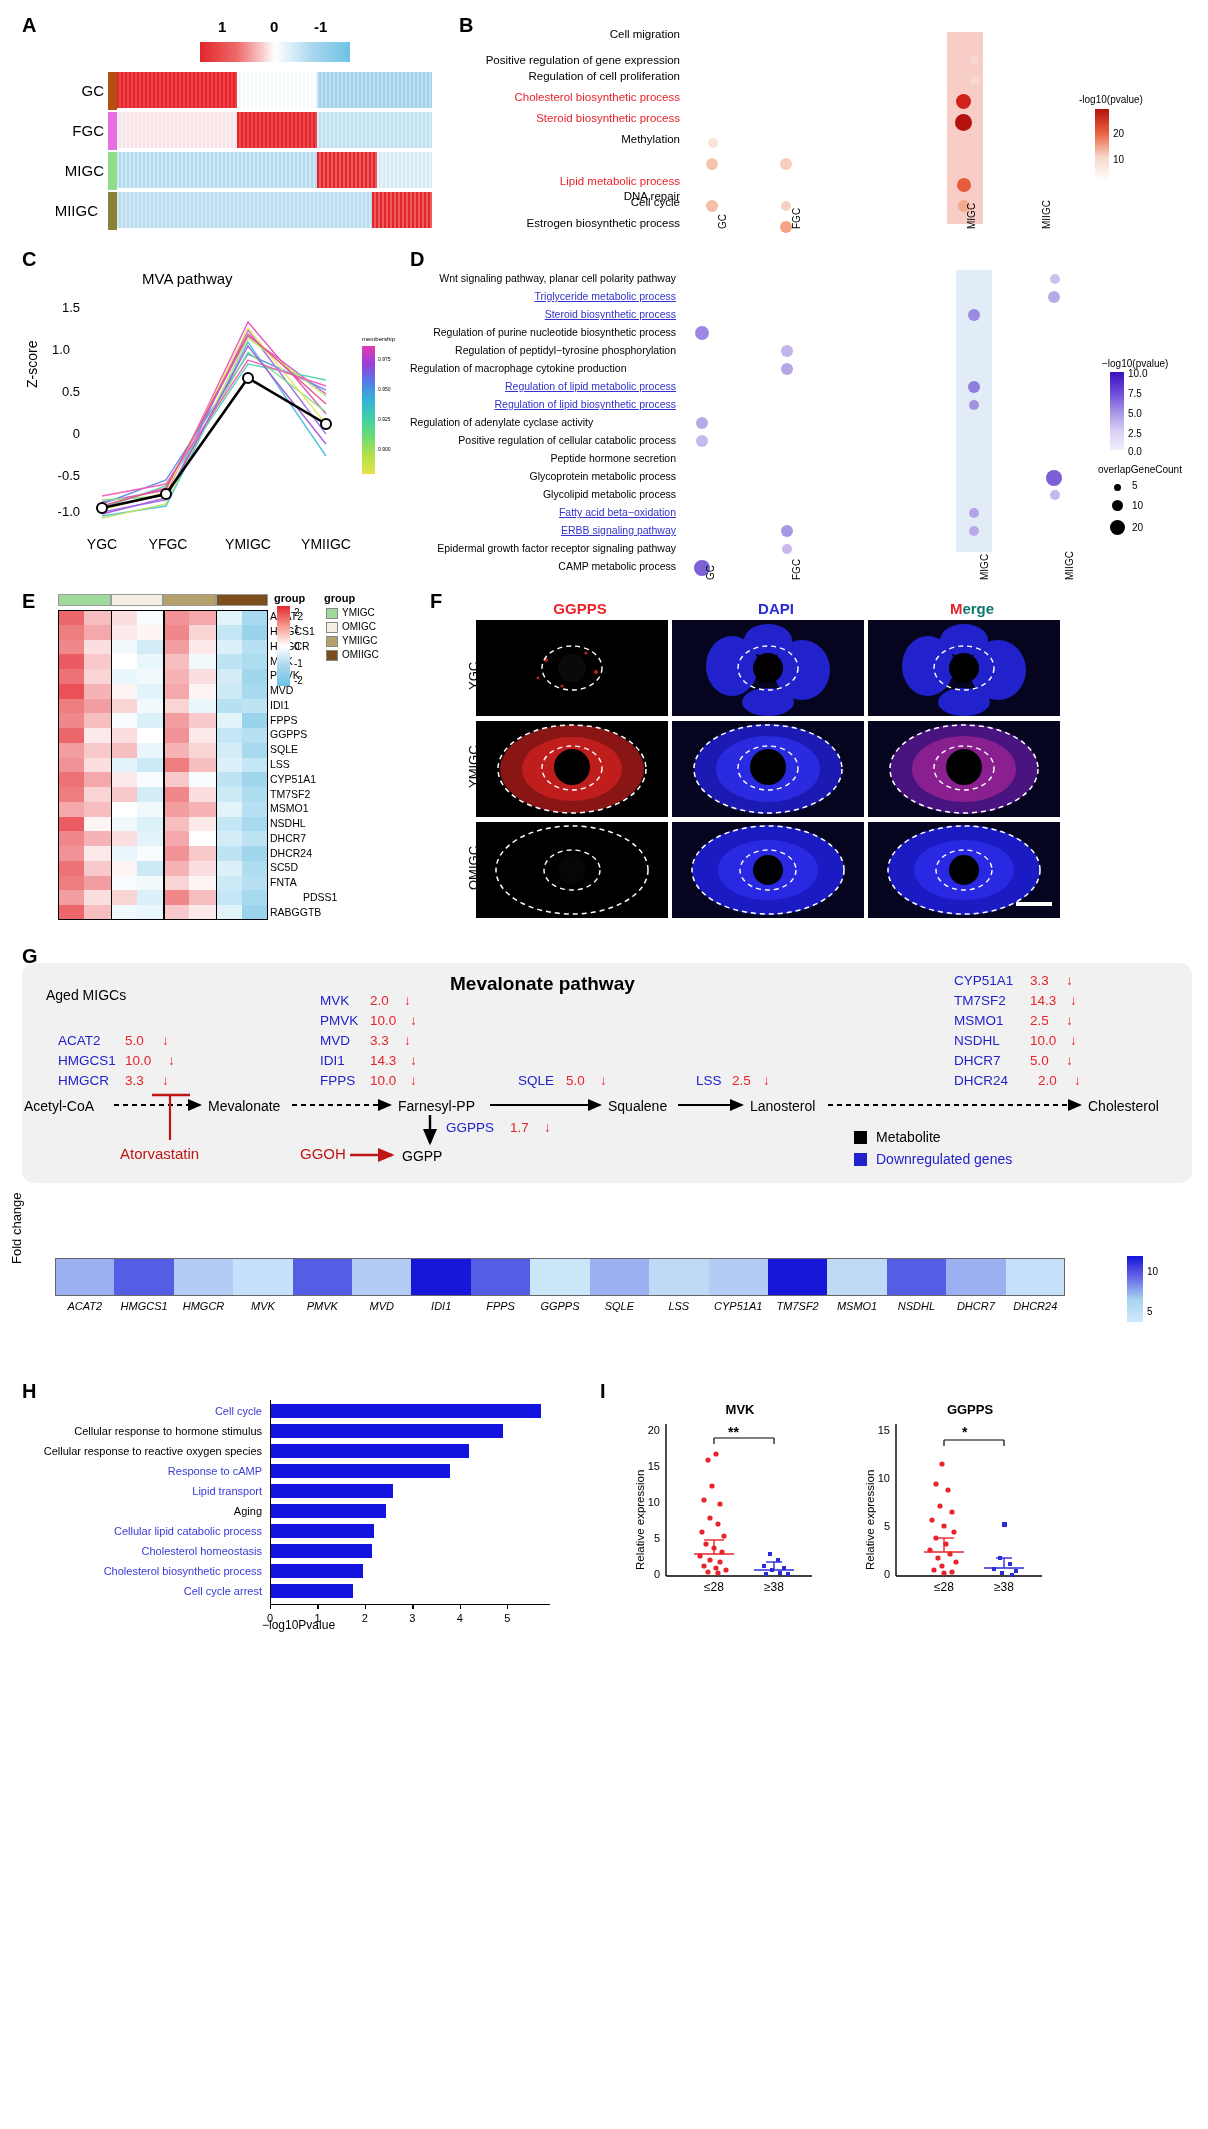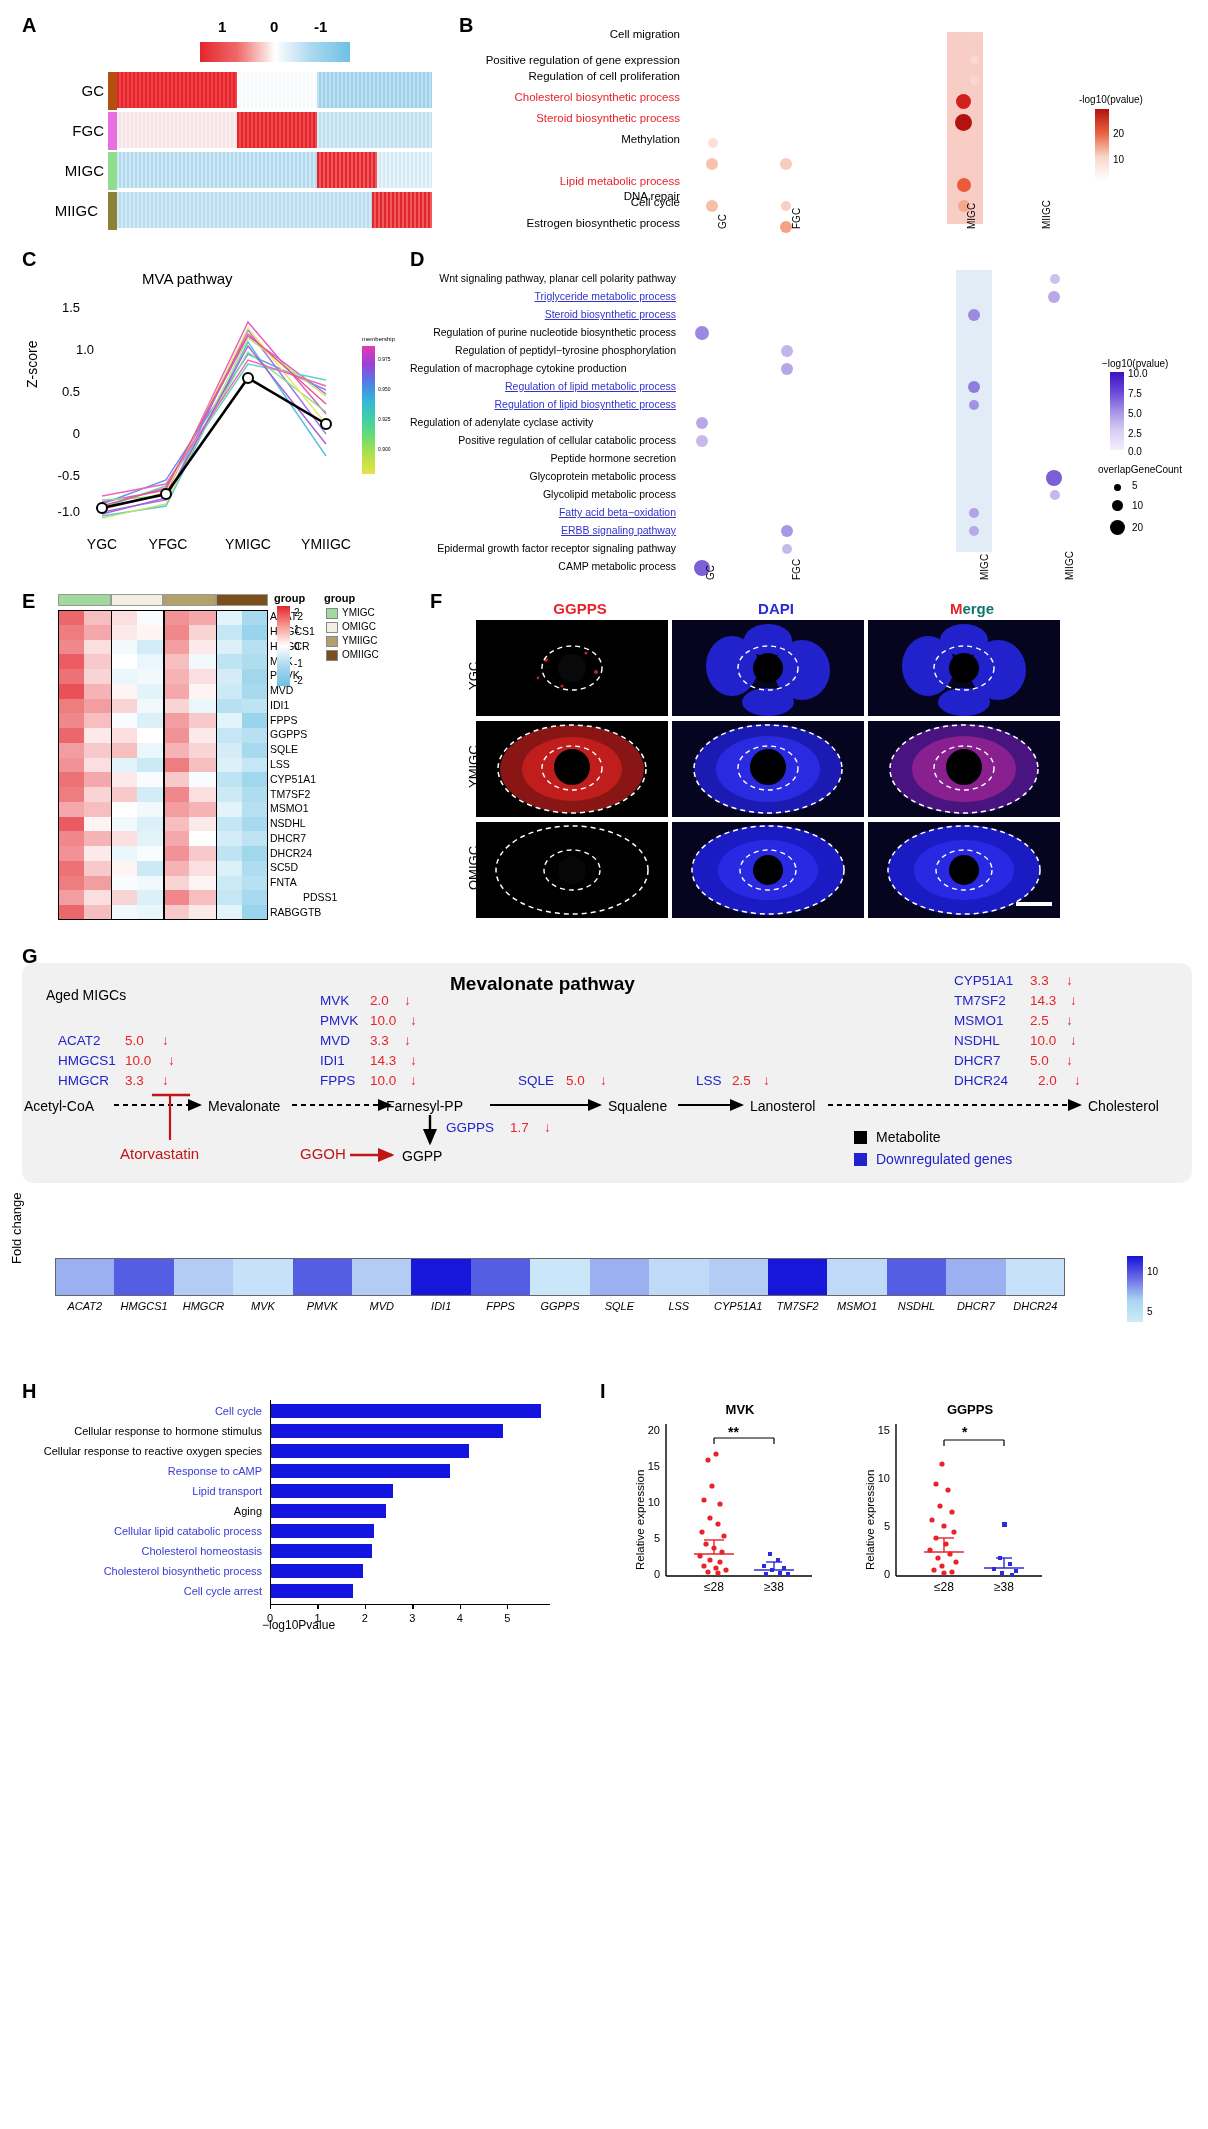--- a/index.html
+++ b/index.html
@@ -168,21 +168,21 @@
   <div class="tiny" style="position:absolute;left:658px;top:114px;">20</div>
   <div class="tiny" style="position:absolute;left:658px;top:140px;">10</div>
 </div>
 
 <div id="panelC">
   <div class="panel-letter" style="left:0;top:0;">C</div>
   <div class="c-title">MVA pathway</div>
   <div class="c-ylab">Z-score</div>
 
   <div class="c-tick" style="left:18px;top:52px;">1.5</div>
-  <div class="c-tick" style="left:32px;top:94px;">1.0</div>
+  <div class="c-tick" style="left:8px;top:94px;">1.0</div>
   <div class="c-tick" style="left:18px;top:136px;">0.5</div>
   <div class="c-tick" style="left:18px;top:178px;">0</div>
   <div class="c-tick" style="left:18px;top:220px;">-0.5</div>
   <div class="c-tick" style="left:18px;top:256px;">-1.0</div>
 
   <svg style="position:absolute;left:66px;top:46px;" width="260" height="232">
     <g fill="none" stroke-width="1.4" opacity="0.85">
       <polyline points="14,214 78,200 160,28 238,120" stroke="#e33bb5"></polyline>
       <polyline points="14,208 78,196 160,42 238,100" stroke="#cc3bcf"></polyline>
       <polyline points="14,218 78,206 160,36 238,140" stroke="#8f5fe0"></polyline>
@@ -601,21 +601,21 @@
 </div>
 
 <div id="panelG">
   <div class="g-box"></div>
   <div class="panel-letter" style="left:12px;top:0;">G</div>
   <div class="g-title">Mevalonate pathway</div>
   <div style="position:absolute;left:36px;top:42px;font-size:14px;">Aged MIGCs</div>
 
   <div class="g-node" style="left:14px;top:153px;">Acetyl-CoA</div>
   <div class="g-node" style="left:198px;top:153px;">Mevalonate</div>
-  <div class="g-node" style="left:376px;top:153px;">Farnesyl-PP</div>
+  <div class="g-node" style="left:388px;top:153px;">Farnesyl-PP</div>
   <div class="g-node" style="left:598px;top:153px;">Squalene</div>
   <div class="g-node" style="left:740px;top:153px;">Lanosterol</div>
   <div class="g-node" style="left:1078px;top:153px;">Cholesterol</div>
   <div class="g-node" style="left:392px;top:203px;">GGPP</div>
 
   <svg style="position:absolute;left:0;top:0;" width="1190" height="260">
     <defs>
       <marker id="arrHead" markerWidth="7" markerHeight="7" refX="6" refY="3" orient="auto">
         <polygon points="0 0, 7 3, 0 6" fill="#000"></polygon>
       </marker>

